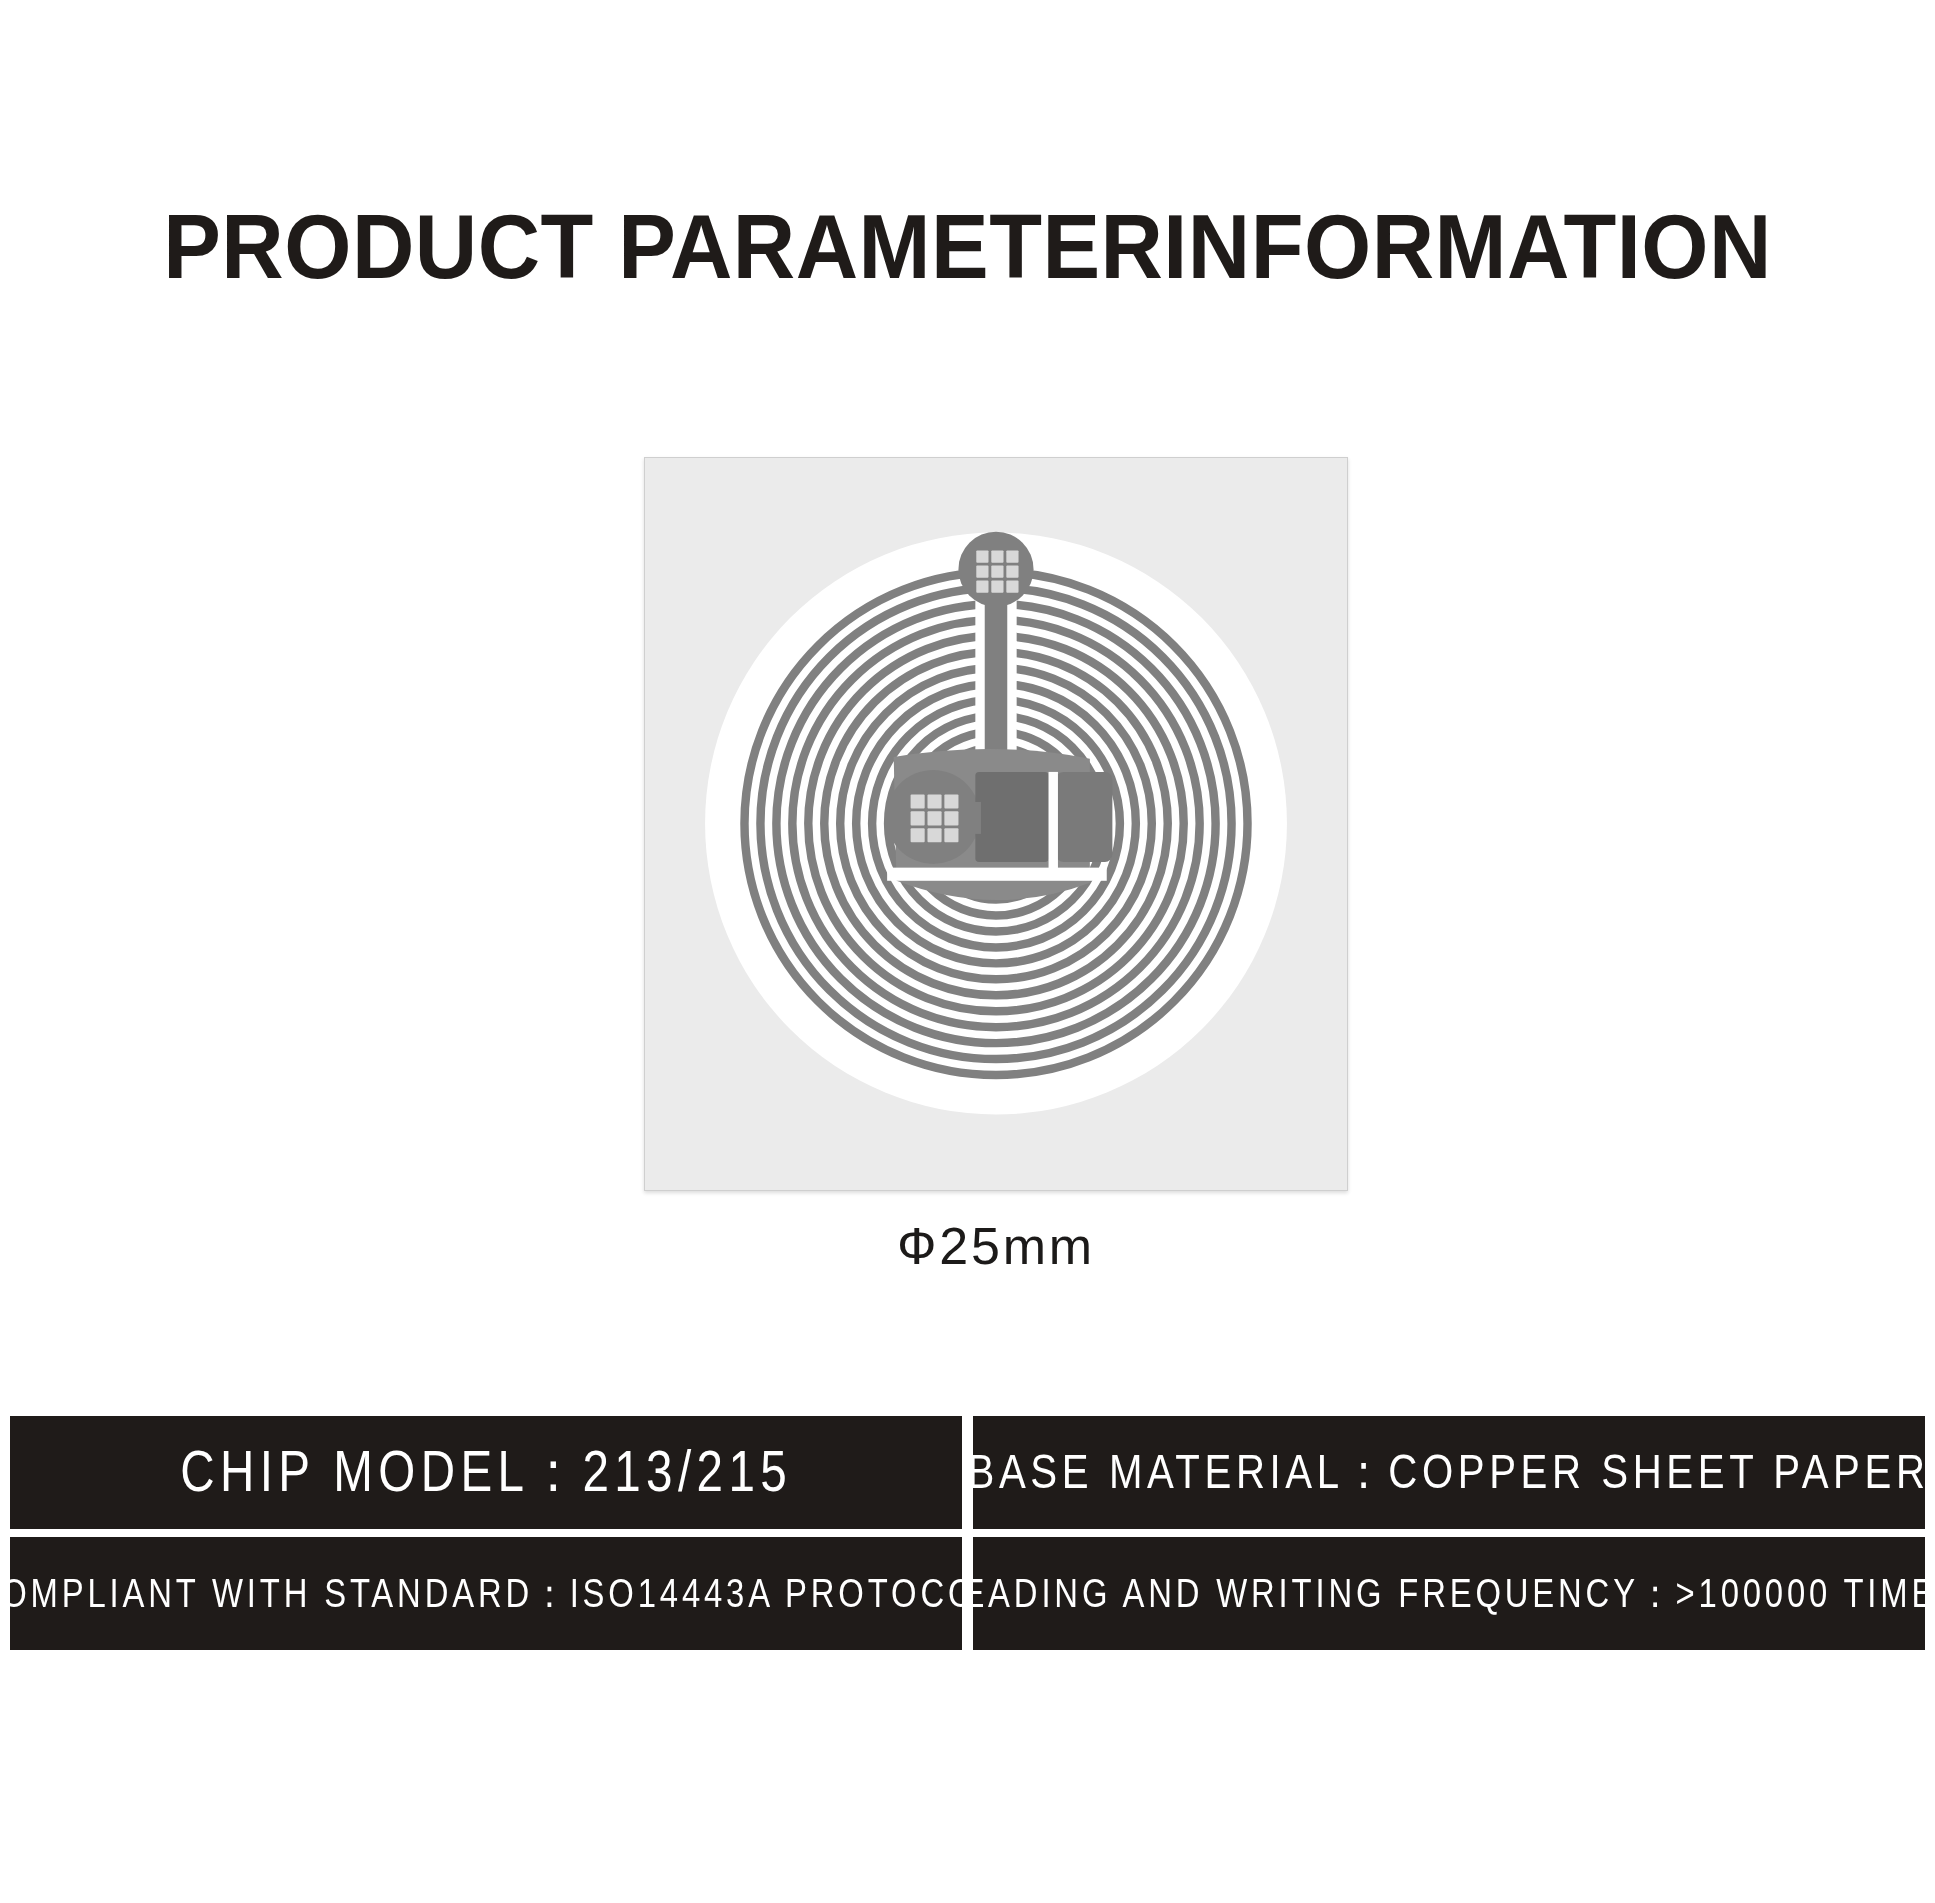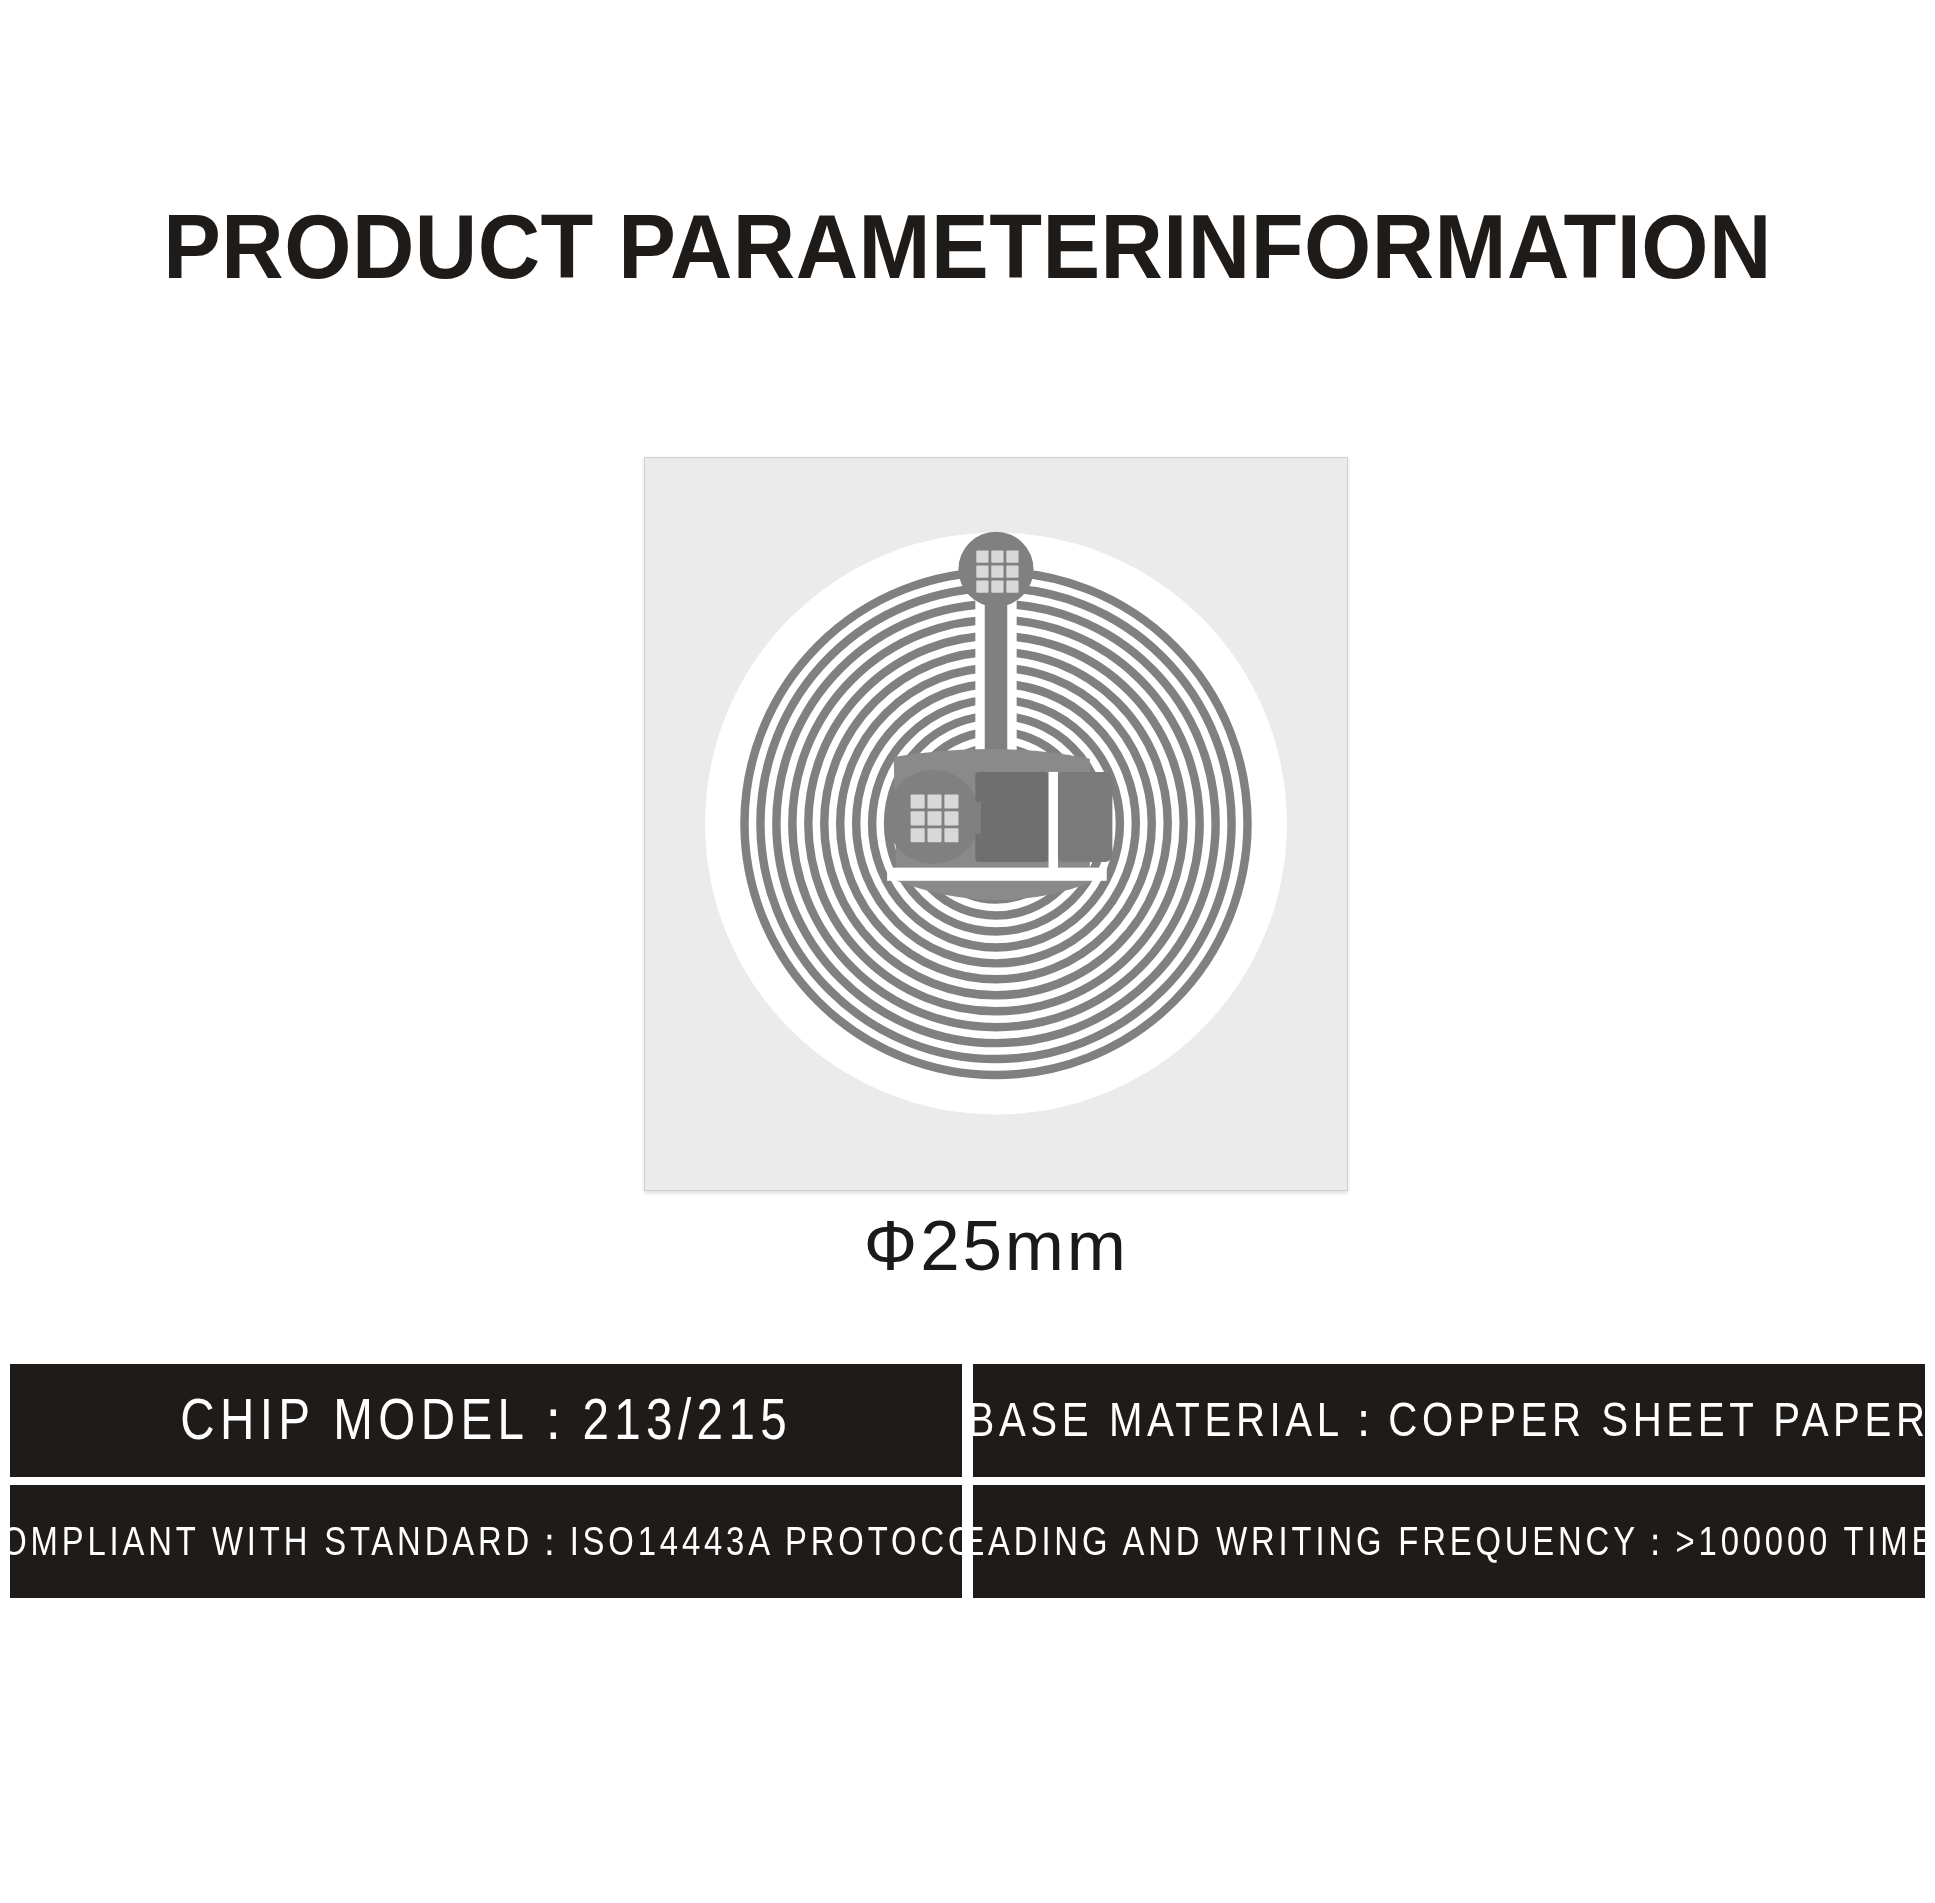--- a/index.html
+++ b/index.html
@@ -61,32 +61,32 @@
 
   
   .dimension-caption {
     position: absolute;
     left: 644px;
     top: 1194px;
     width: 704px;
     text-align: center;
     font-family: "Liberation Sans", sans-serif;
     font-weight: 400;
-    font-size: 71px;
+    font-size: 52px;
     line-height: 104px;
     letter-spacing: 2.8px;
     color: #1c1a19;
     white-space: nowrap;
   }
 
   
   .spec-grid {
     position: absolute;
     left: 10.4px;
-    top: 1364px;
+    top: 1416px;
     width: 1914px;
     height: 476px;
     display: grid;
     grid-template-columns: 952px 952px;
     grid-template-rows: repeat(4, 1fr);
     column-gap: 10.4px;
     row-gap: 8.5px;
   }
   .spec-cell {
     background: #1f1b19;

